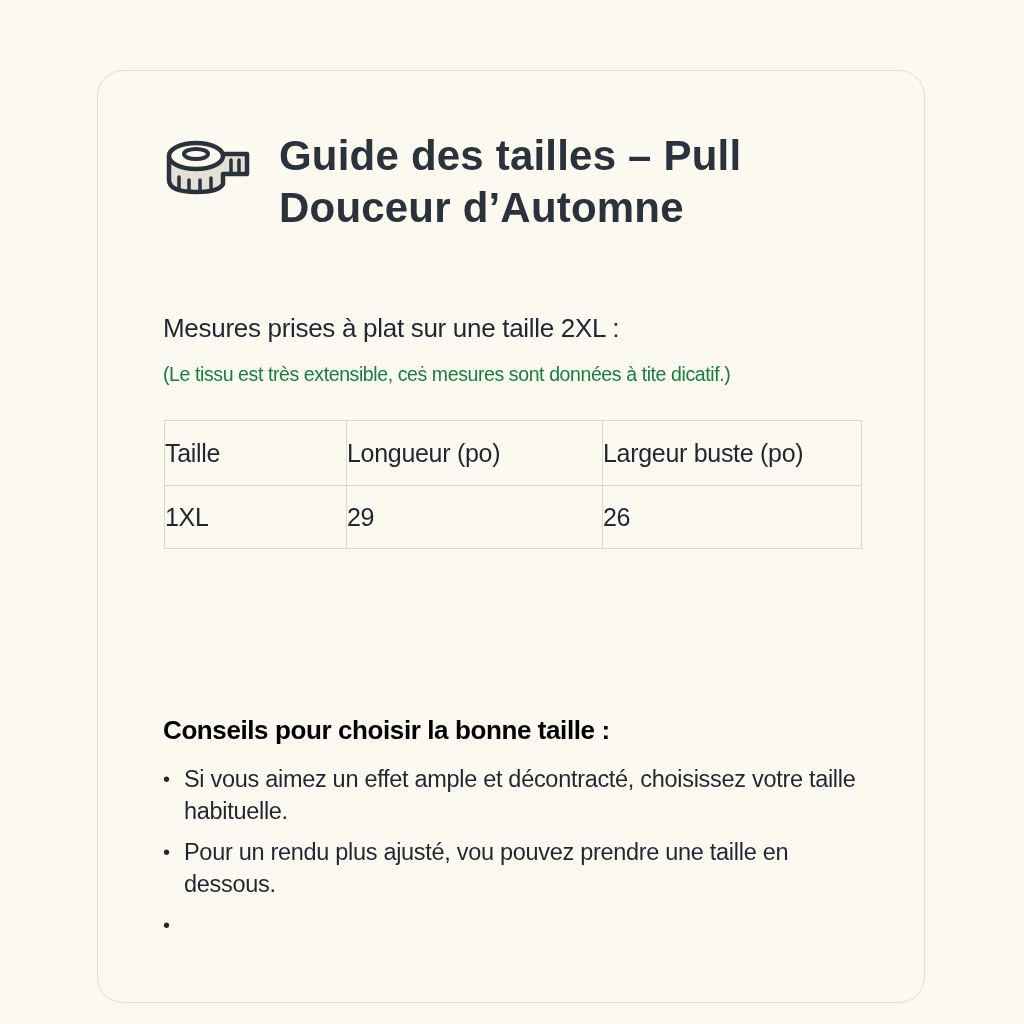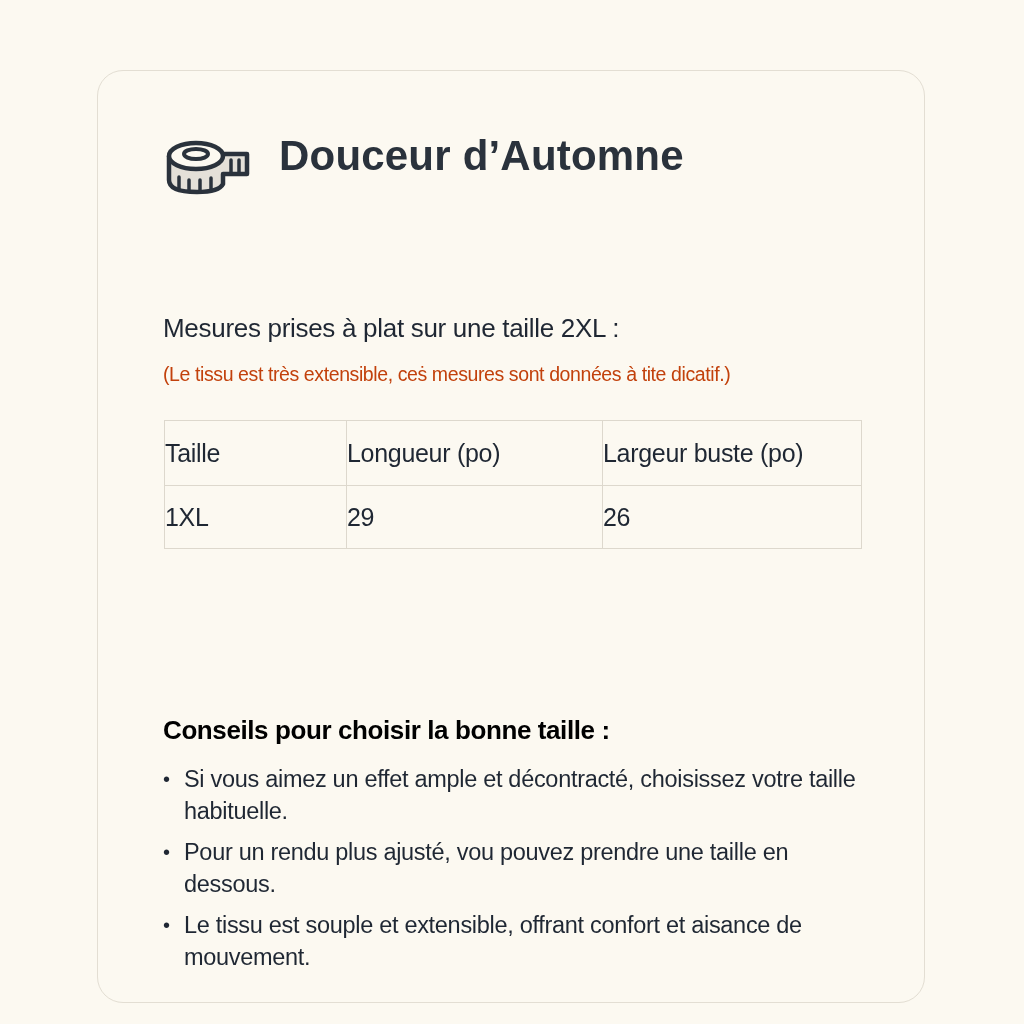--- a/index.html
+++ b/index.html
@@ -68,21 +68,21 @@
       color: #1f2733;
       white-space: nowrap;
       letter-spacing: -0.3px;
     }
     .measure-note {
       position: absolute;
       left: 163px;
       top: 360px;
       font-size: 19.5px;
       line-height: 28px;
-      color: #c2410c;
+      color: #15803d;
       white-space: nowrap;
       letter-spacing: -0.4px;
     }
     .size-table {
       position: absolute;
       left: 164px;
       top: 420px;
       width: 697px;
       border-collapse: collapse;
       border: 1.5px solid #ddd8cd;
@@ -154,20 +154,21 @@
     <line x1="16" y1="43" x2="16" y2="55" stroke="#2a323c" stroke-width="3.5" stroke-linecap="round"></line>
     <line x1="26" y1="46" x2="26" y2="57" stroke="#2a323c" stroke-width="3.5" stroke-linecap="round"></line>
     <line x1="37" y1="46" x2="37" y2="57" stroke="#2a323c" stroke-width="3.5" stroke-linecap="round"></line>
     <line x1="48" y1="44" x2="48" y2="55" stroke="#2a323c" stroke-width="3.5" stroke-linecap="round"></line>
     <line x1="68" y1="26" x2="68" y2="40" stroke="#2a323c" stroke-width="3.5" stroke-linecap="round"></line>
     <line x1="76" y1="26" x2="76" y2="40" stroke="#2a323c" stroke-width="3.5" stroke-linecap="round"></line>
   </svg>
 </div>
 
 <div class="title-block">
+  <div class="title-line">Guide des tailles – Pull</div>
   <div class="title-line">Douceur d’Automne</div>
 </div>
 
 <div class="measure-intro">Mesures prises à plat sur une taille 2XL :</div>
 <div class="measure-note">(Le tissu est très extensible, ceṡ mesures sont données à  tite dicatif.)</div>
 
 <table class="size-table">
   <colgroup>
     <col class="col-1">
       <col class="col-2">
@@ -195,15 +196,14 @@
   <li class="tip-item">
     <span class="tip-bullet">•</span>
     <span>Si vous aimez un effet ample et décontracté, choisissez votre taille habituelle.</span>
   </li>
   <li class="tip-item">
     <span class="tip-bullet">•</span>
     <span>Pour un rendu plus ajusté, vou pouvez prendre une taille en dessous.</span>
   </li>
   <li class="tip-item">
     <span class="tip-bullet">•</span>
-    <span>Le tissu est souple et extensible, offrant confort et aisance de mouvement.</span>
   </li>
 </ul>
 
 </body></html>

